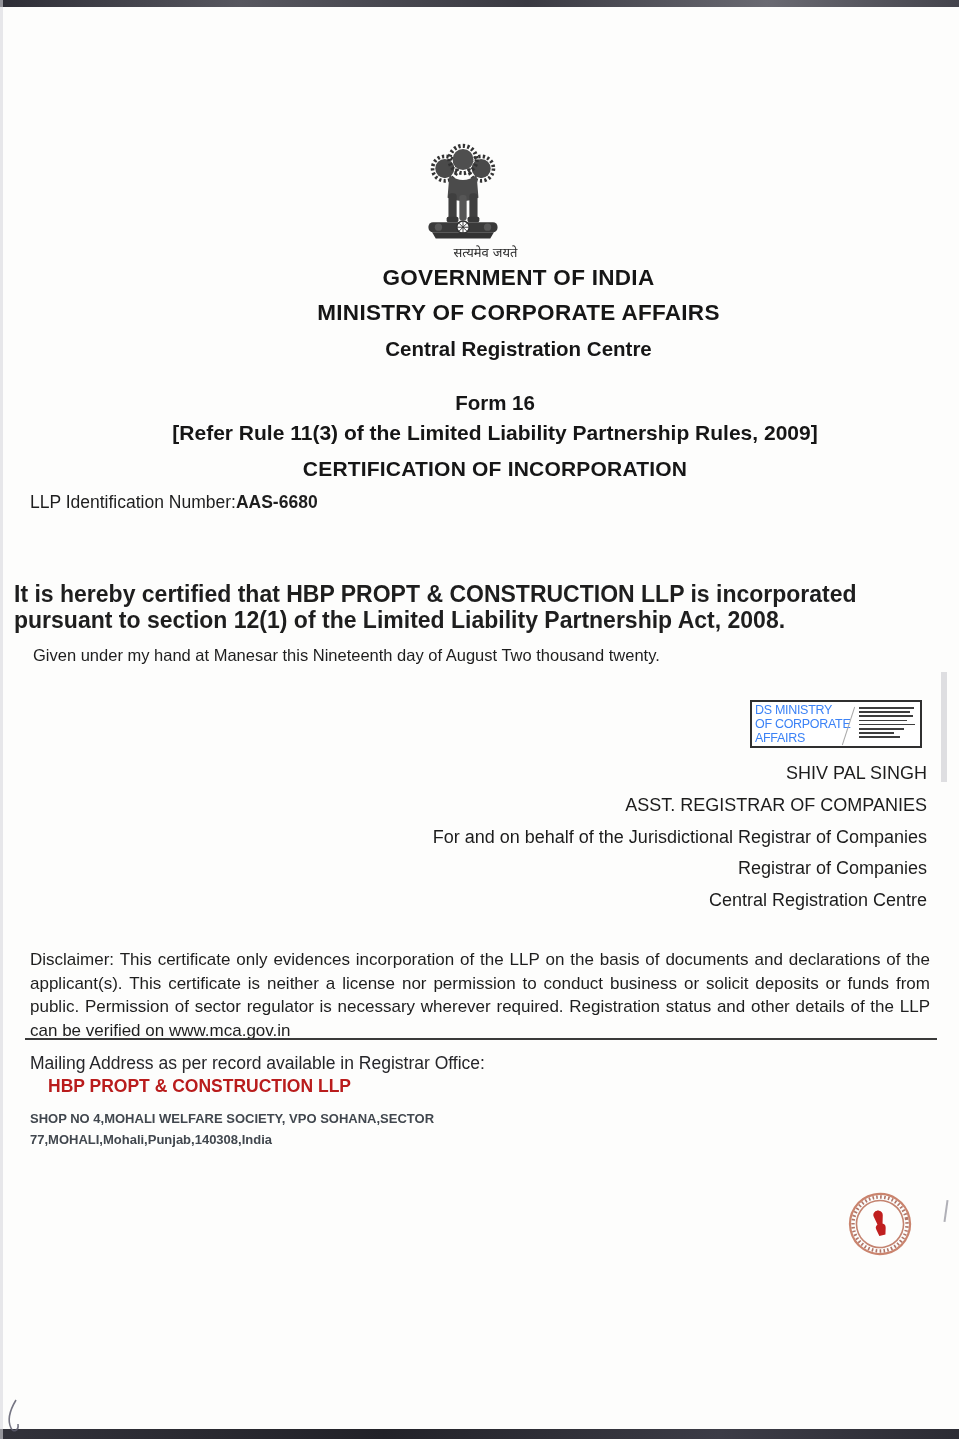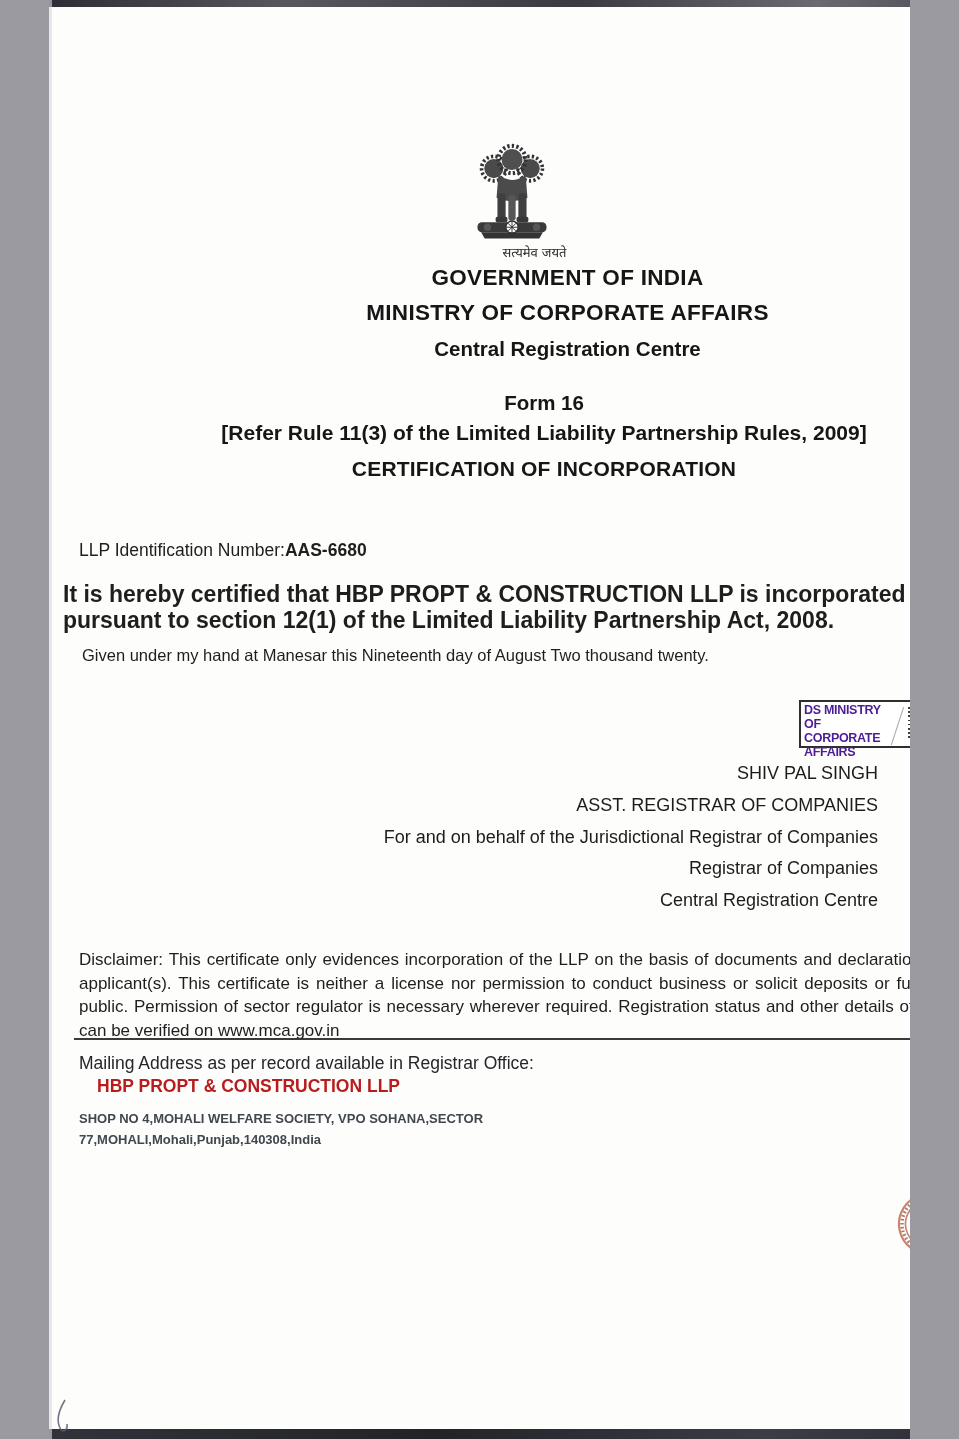--- a/index.html
+++ b/index.html
@@ -1,18 +1,18 @@
 <!DOCTYPE html>
 <html><head>
 <meta charset="utf-8">
 <style>
   html,body{margin:0;padding:0;background:#9a9aa0;}
   .page{
     position:relative;
-    width:861px;height:1439px;
+    width:959px;height:1439px;
     margin:0 auto;
     background:#fdfdfc;
     overflow:hidden;
     font-family:"Liberation Sans", sans-serif;
     color:#1e1e1e;
   }
   
   .edge-top{position:absolute;left:0;top:0;width:959px;height:7px;
     background:linear-gradient(to right,#2e2e36,#57575f 25%,#3a3a42 55%,#6a6a72 80%,#44444c);}
   .edge-bottom{position:absolute;left:0;top:1429px;width:959px;height:10px;
@@ -28,29 +28,29 @@
   
   .gov-head{position:absolute;left:0;top:0;width:945px;text-align:center;font-weight:bold;color:#161616;padding-left:46px;}
   .h-gov{top:265px;font-size:22.5px;letter-spacing:.3px;}
   .h-min{top:300px;font-size:22.5px;letter-spacing:.3px;}
   .h-crc{top:337px;font-size:20.5px;}
   .form-head{position:absolute;left:30px;top:0;width:930px;text-align:center;font-weight:bold;color:#161616;}
   .f-num{top:391px;font-size:20.5px;}
   .f-rule{top:421px;font-size:21px;}
   .f-title{top:457px;font-size:21px;letter-spacing:.2px;}
   
-  .llp-line{position:absolute;left:30px;top:540px;font-size:17.5px;text-align:right;}
+  .llp-line{position:absolute;left:30px;top:492px;font-size:17.5px;text-align:right;}
   .llp-line b{font-weight:bold;}
   .cert-par{position:absolute;left:14px;top:559px;width:900px;font-size:23px;line-height:25.5px;font-weight:bold;}
   .given-line{position:absolute;left:33px;top:646px;font-size:16.5px;}
   
   .stamp{position:absolute;left:750px;top:700px;width:168px;height:44px;
     border:2px solid #2f2f2f;background:#fff;display:flex;}
-  .stamp-label{width:96px;padding:1px 0 0 3px;font-weight:bold;font-size:12.5px;line-height:14px;
-    letter-spacing:-.3px;color:#4c1d95;}
+  .stamp-label{width:96px;padding:1px 0 0 3px;font-weight:normal;font-size:12.5px;line-height:14px;
+    letter-spacing:-.3px;color:#3b82f6;}
   .stamp-slash{position:absolute;left:96px;top:4px;width:1px;height:40px;background:#aaa;transform:rotate(18deg);}
   .stamp-fine{flex:1;padding:5px 3px 0 8px;}
   .stamp-fine i{display:block;height:1.6px;background:#3d3d3d;margin-bottom:2.6px;}
   .stamp-fine i:nth-child(1){width:95%;}
   .stamp-fine i:nth-child(2){width:88%;}
   .stamp-fine i:nth-child(3){width:93%;}
   .stamp-fine i:nth-child(4){width:82%;}
   .stamp-fine i:nth-child(5){width:96%;}
   .stamp-fine i:nth-child(6){width:78%;}
   .stamp-fine i:nth-child(7){width:60%;}

